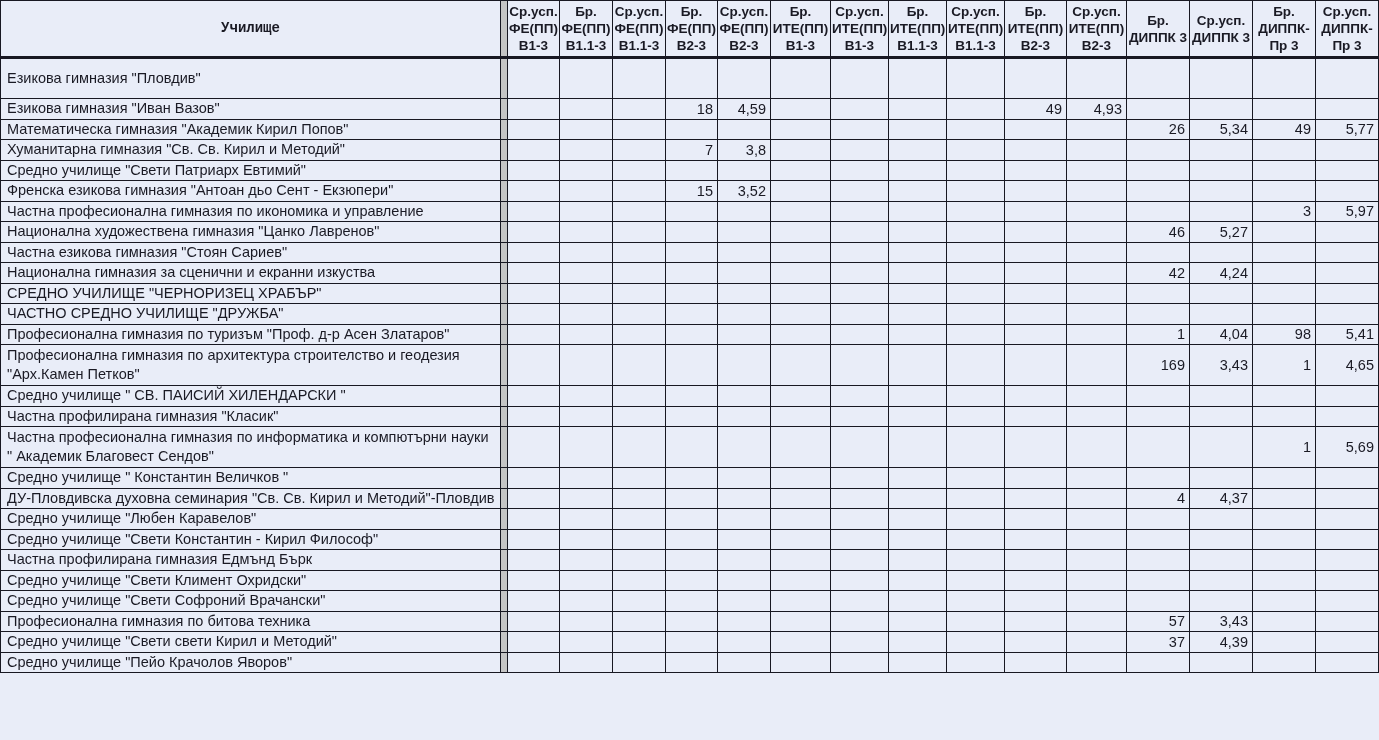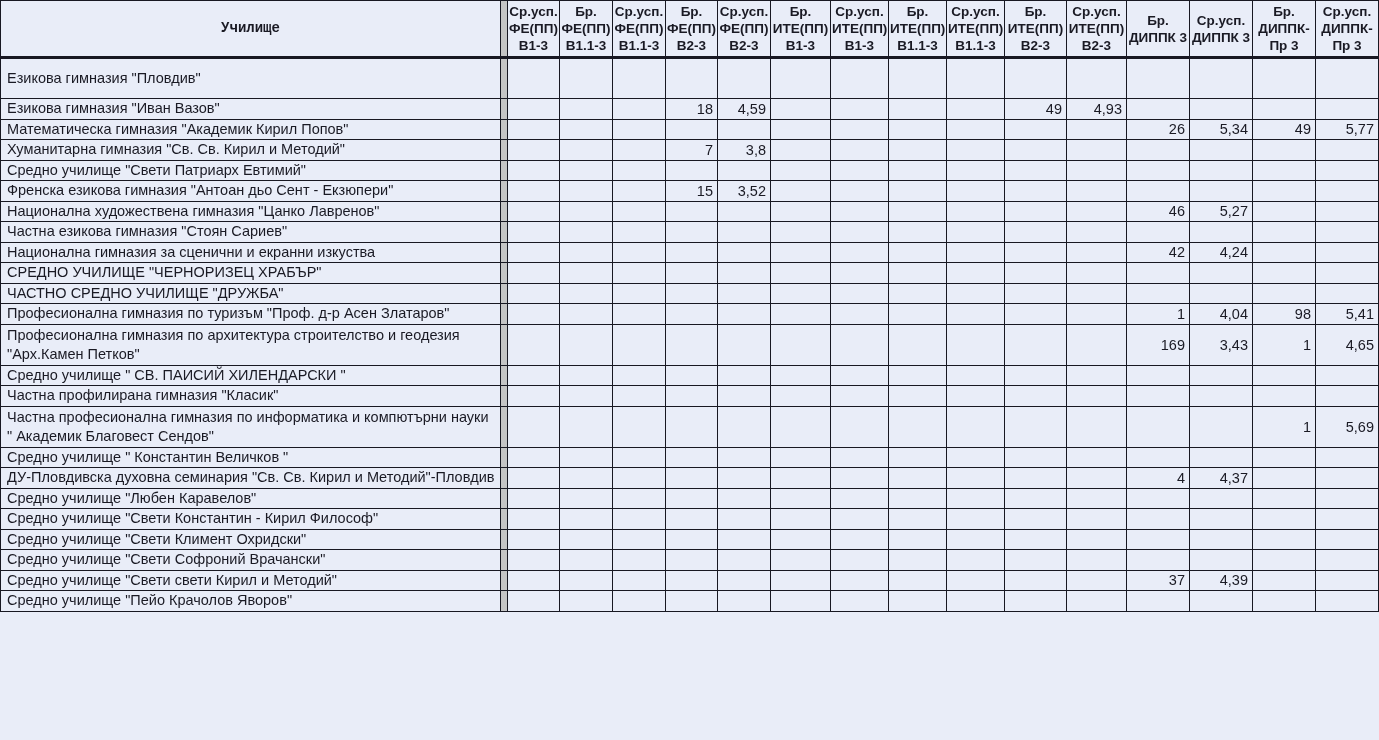--- a/index.html
+++ b/index.html
@@ -235,20 +235,39 @@
           <td class="num"></td>
           <td class="num"></td>
           <td class="num"></td>
           <td class="num"></td>
           <td class="num"></td>
           <td class="num"></td>
           <td class="num"></td>
           <td class="num"></td>
         </tr>
         <tr class="reg">
+          <td class="school">Частна професионална гимназия по икономика и управление</td>
+          <td class="sep-col"></td>
+          <td class="num"></td>
+          <td class="num"></td>
+          <td class="num"></td>
+          <td class="num"></td>
+          <td class="num"></td>
+          <td class="num"></td>
+          <td class="num"></td>
+          <td class="num"></td>
+          <td class="num"></td>
+          <td class="num"></td>
+          <td class="num"></td>
+          <td class="num"></td>
+          <td class="num"></td>
+          <td class="num">3</td>
+          <td class="num">5,97</td>
+        </tr>
+        <tr class="reg">
           <td class="school">Национална художествена гимназия "Цанко Лавренов"</td>
           <td class="sep-col"></td>
           <td class="num"></td>
           <td class="num"></td>
           <td class="num"></td>
           <td class="num"></td>
           <td class="num"></td>
           <td class="num"></td>
           <td class="num"></td>
           <td class="num"></td>
@@ -501,20 +520,39 @@
           <td class="num"></td>
           <td class="num"></td>
           <td class="num"></td>
           <td class="num"></td>
           <td class="num"></td>
           <td class="num"></td>
           <td class="num"></td>
           <td class="num"></td>
         </tr>
         <tr class="reg">
+          <td class="school">Частна профилирана гимназия Едмънд Бърк</td>
+          <td class="sep-col"></td>
+          <td class="num"></td>
+          <td class="num"></td>
+          <td class="num"></td>
+          <td class="num"></td>
+          <td class="num"></td>
+          <td class="num"></td>
+          <td class="num"></td>
+          <td class="num"></td>
+          <td class="num"></td>
+          <td class="num"></td>
+          <td class="num"></td>
+          <td class="num"></td>
+          <td class="num"></td>
+          <td class="num"></td>
+          <td class="num"></td>
+        </tr>
+        <tr class="reg">
           <td class="school">Средно училище "Свети Климент Охридски"</td>
           <td class="sep-col"></td>
           <td class="num"></td>
           <td class="num"></td>
           <td class="num"></td>
           <td class="num"></td>
           <td class="num"></td>
           <td class="num"></td>
           <td class="num"></td>
           <td class="num"></td>
@@ -535,20 +573,39 @@
           <td class="num"></td>
           <td class="num"></td>
           <td class="num"></td>
           <td class="num"></td>
           <td class="num"></td>
           <td class="num"></td>
           <td class="num"></td>
           <td class="num"></td>
           <td class="num"></td>
           <td class="num"></td>
+          <td class="num"></td>
+          <td class="num"></td>
+        </tr>
+        <tr class="reg">
+          <td class="school">Професионална гимназия по битова техника</td>
+          <td class="sep-col"></td>
+          <td class="num"></td>
+          <td class="num"></td>
+          <td class="num"></td>
+          <td class="num"></td>
+          <td class="num"></td>
+          <td class="num"></td>
+          <td class="num"></td>
+          <td class="num"></td>
+          <td class="num"></td>
+          <td class="num"></td>
+          <td class="num"></td>
+          <td class="num">57</td>
+          <td class="num">3,43</td>
           <td class="num"></td>
           <td class="num"></td>
         </tr>
         <tr class="reg">
           <td class="school">Средно училище "Свети свети Кирил и Методий"</td>
           <td class="sep-col"></td>
           <td class="num"></td>
           <td class="num"></td>
           <td class="num"></td>
           <td class="num"></td>

